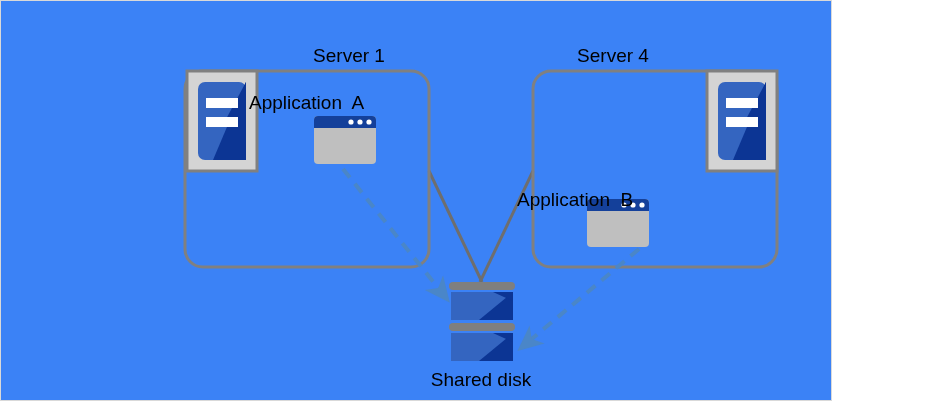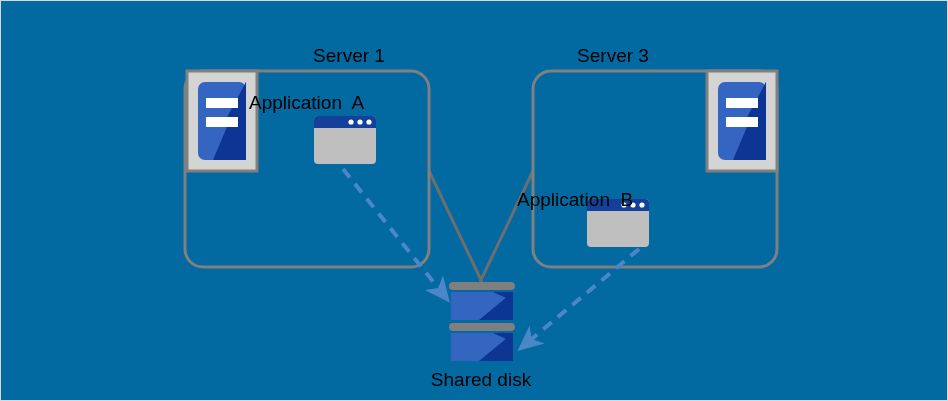--- a/index.html
+++ b/index.html
@@ -5,23 +5,23 @@
   html, body {
     margin: 0;
     padding: 0;
     background: #ffffff;
   }
   body {
     font-family: "Liberation Sans", sans-serif;
   }
   #canvas {
     position: relative;
-    width: 948px;
+    width: 832px;
     height: 401px;
-    background: #0369a1;
+    background: #3b82f6;
     border: 1px solid #d9d9d9;
     box-sizing: border-box;
     overflow: hidden;
   }
   #diagram-svg {
     position: absolute;
     left: 0;
     top: 0;
     width: 948px;
     height: 401px;
@@ -114,21 +114,21 @@
     </g>
 
     <g>
       <line x1="342" y1="168" x2="446" y2="298" stroke="#4a86c8" stroke-width="4" stroke-dasharray="11 8" marker-end="url(#blue-arrowhead)"></line>
       <line x1="638" y1="248" x2="520" y2="347" stroke="#4a86c8" stroke-width="4" stroke-dasharray="11 8" marker-end="url(#blue-arrowhead)"></line>
     </g>
   </svg>
 
   <div class="lbl server-title" style="left:248px; top:45px; width:200px;">Server 1</div>
 
-  <div class="lbl server-title" style="left:512px; top:45px; width:200px;">Server 3</div>
+  <div class="lbl server-title" style="left:512px; top:45px; width:200px;">Server 4</div>
 
   <div class="lbl app-title" style="left:248px; top:92px; width:200px;">Application  A</div>
 
   <div class="lbl app-title" style="left:516px; top:175px; width:200px;margin-top:14px;">Application  B</div>
 
   <div class="lbl disk-title" style="left:380px; top:369px; width:200px;">Shared disk</div>
 
 </div>
 
 </body></html>

